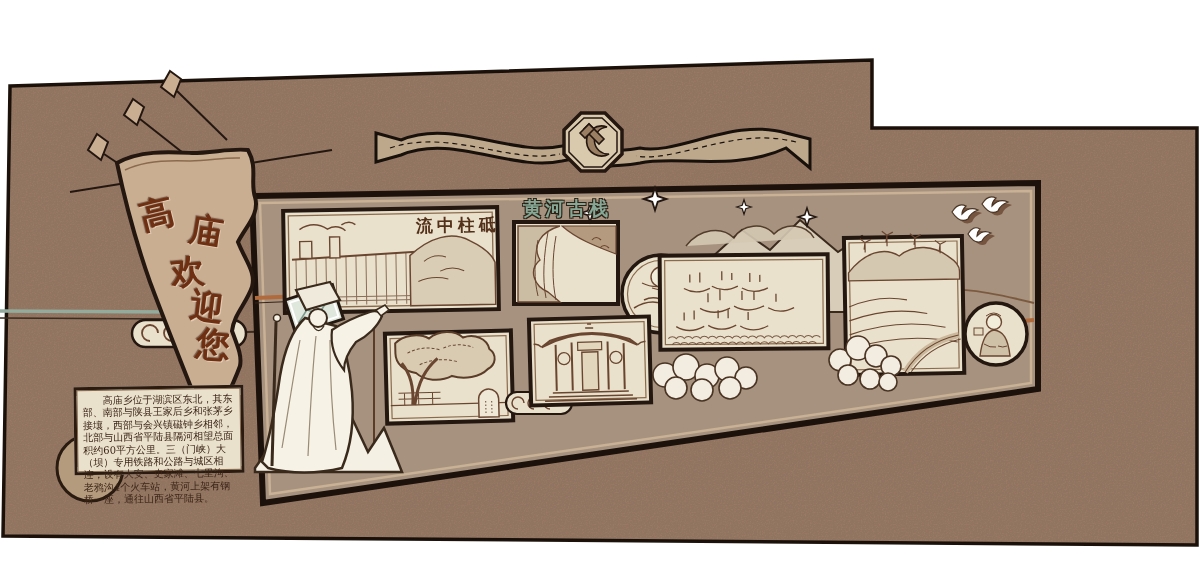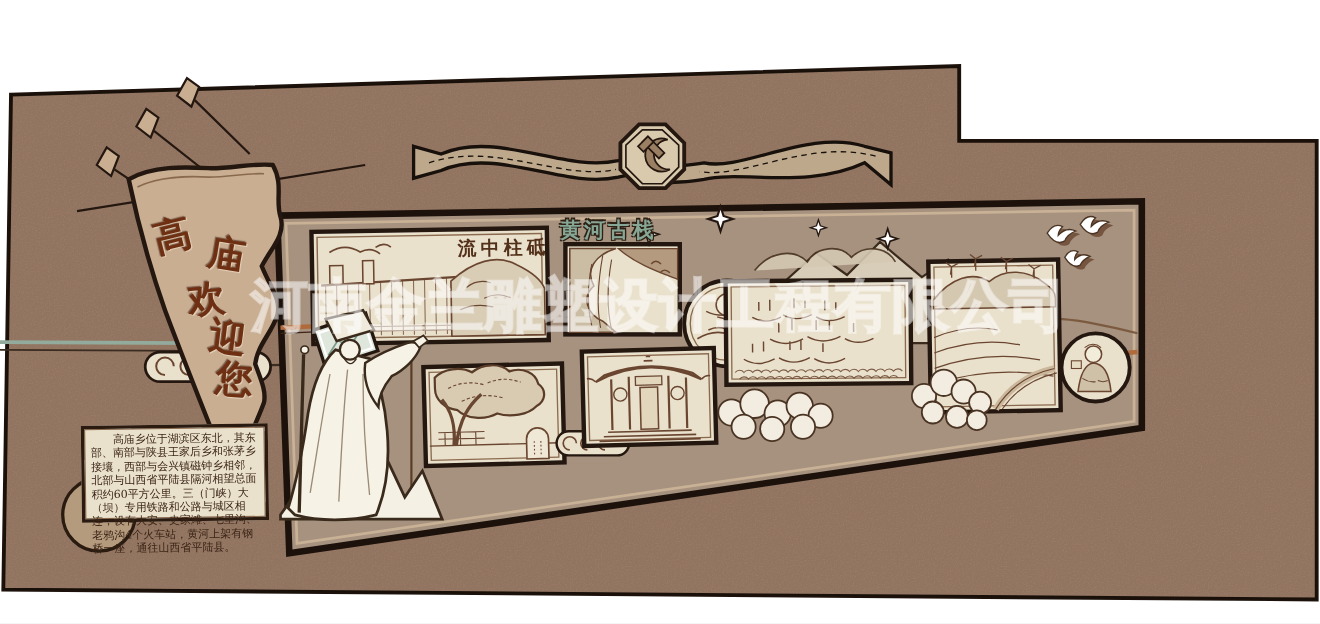--- a/index.html
+++ b/index.html
@@ -15,21 +15,21 @@
   .wall-fill{fill:var(--wall);stroke:var(--ink);stroke-width:3.5;}
   .frame-fill{fill:var(--frame);stroke:var(--ink);stroke-width:6;}
   .sk{stroke:var(--sketch);fill:none;}
   .txt{position:absolute;z-index:30;}
   .flag-char{position:absolute;color:var(--flagtext);font-weight:bold;
      font-family:"DejaVu Serif","Liberation Serif",serif;
      text-shadow:1px 1px 0 rgba(255,245,225,.45),-1px -1px 1px rgba(50,15,0,.55);}
   .dam-title{position:absolute;left:408px;top:214px;width:92px;font-size:17px;font-weight:bold;
      color:#53301a;letter-spacing:4px;font-family:"DejaVu Serif","Liberation Serif",serif;
      transform:rotate(-1deg);z-index:22;text-align:right;}
-  .plank-label{position:absolute;left:509px;top:196px;width:104px;font-size:19px;font-weight:bold;
+  .plank-label{position:absolute;left:523px;top:196px;width:104px;font-size:19px;font-weight:bold;
      color:var(--labelteal);letter-spacing:3px;z-index:22;
      font-family:"DejaVu Serif","Liberation Serif",serif;
      text-shadow:1px 1px 0 #2e2015,-1px -1px 0 #2e2015,1px -1px 0 #2e2015,-1px 1px 0 #2e2015;}
   .intro-board{position:absolute;left:74px;top:386px;width:170px;height:88px;z-index:28;
      background:var(--cream);border:3px solid #2a1a10;box-shadow:0 0 0 1px #8a6a4e inset;
      transform:rotate(-.8deg);padding:5px 6px;box-sizing:border-box;}
   .intro-board p{margin:0;font-size:10px;line-height:12.4px;color:#3a2416;text-indent:2em;
      font-family:"DejaVu Serif","Liberation Serif",serif;}
   .watermark{position:absolute;left:228px;top:243px;width:770px;z-index:40;font-size:52px;
      font-weight:bold;letter-spacing:1px;white-space:nowrap;color:rgba(255,255,255,0.22);
@@ -291,15 +291,14 @@
 <div class="dam-title">流中柱砥</div>
 <div class="plank-label">黄河古栈</div>
 
 <svg width="1200" height="567" viewBox="0 0 1200 567" style="z-index:26;pointer-events:none;">
   <circle cx="90" cy="468" r="33" fill="var(--circletan)" stroke="#2a1b10" stroke-width="3"></circle>
 </svg>
 <div class="intro-board">
   <p>高庙乡位于湖滨区东北，其东部、南部与陕县王家后乡和张茅乡接壤，西部与会兴镇磁钟乡相邻，北部与山西省平陆县隔河相望总面积约60平方公里。三（门峡）大（坝）专用铁路和公路与城区相连，设有大安、史家滩、七里沟、老鸦沟4个火车站，黄河上架有钢桥一座，通往山西省平陆县。</p>
 </div>
 
-<div class="watermark">河南金兰雕塑设计工程有限公司</div>
 
 </div>
 
 </body></html>

